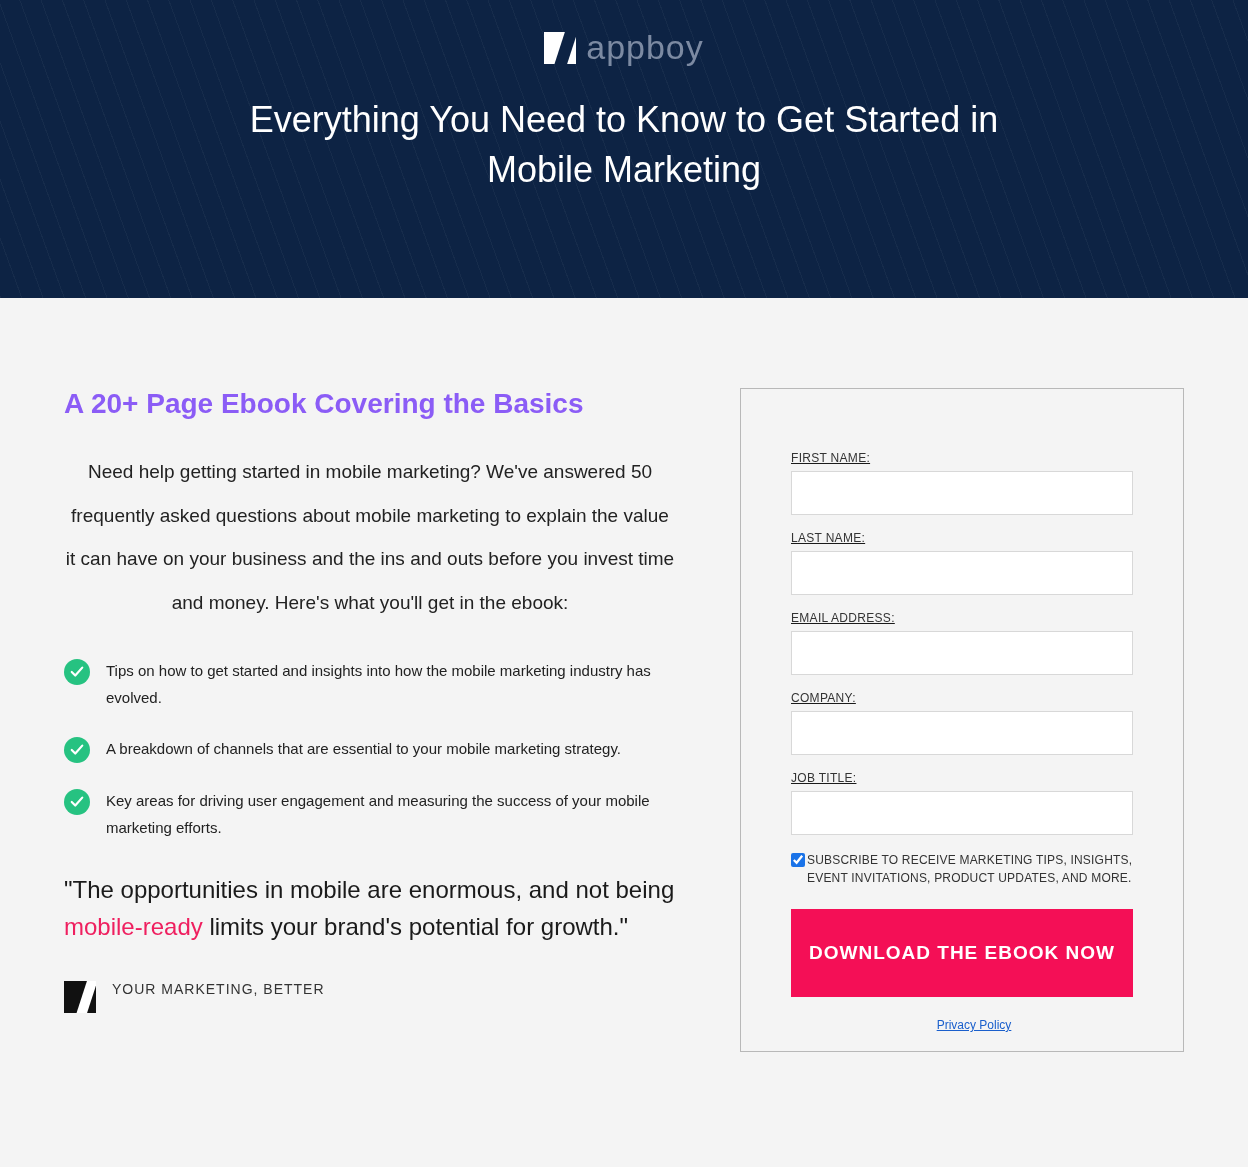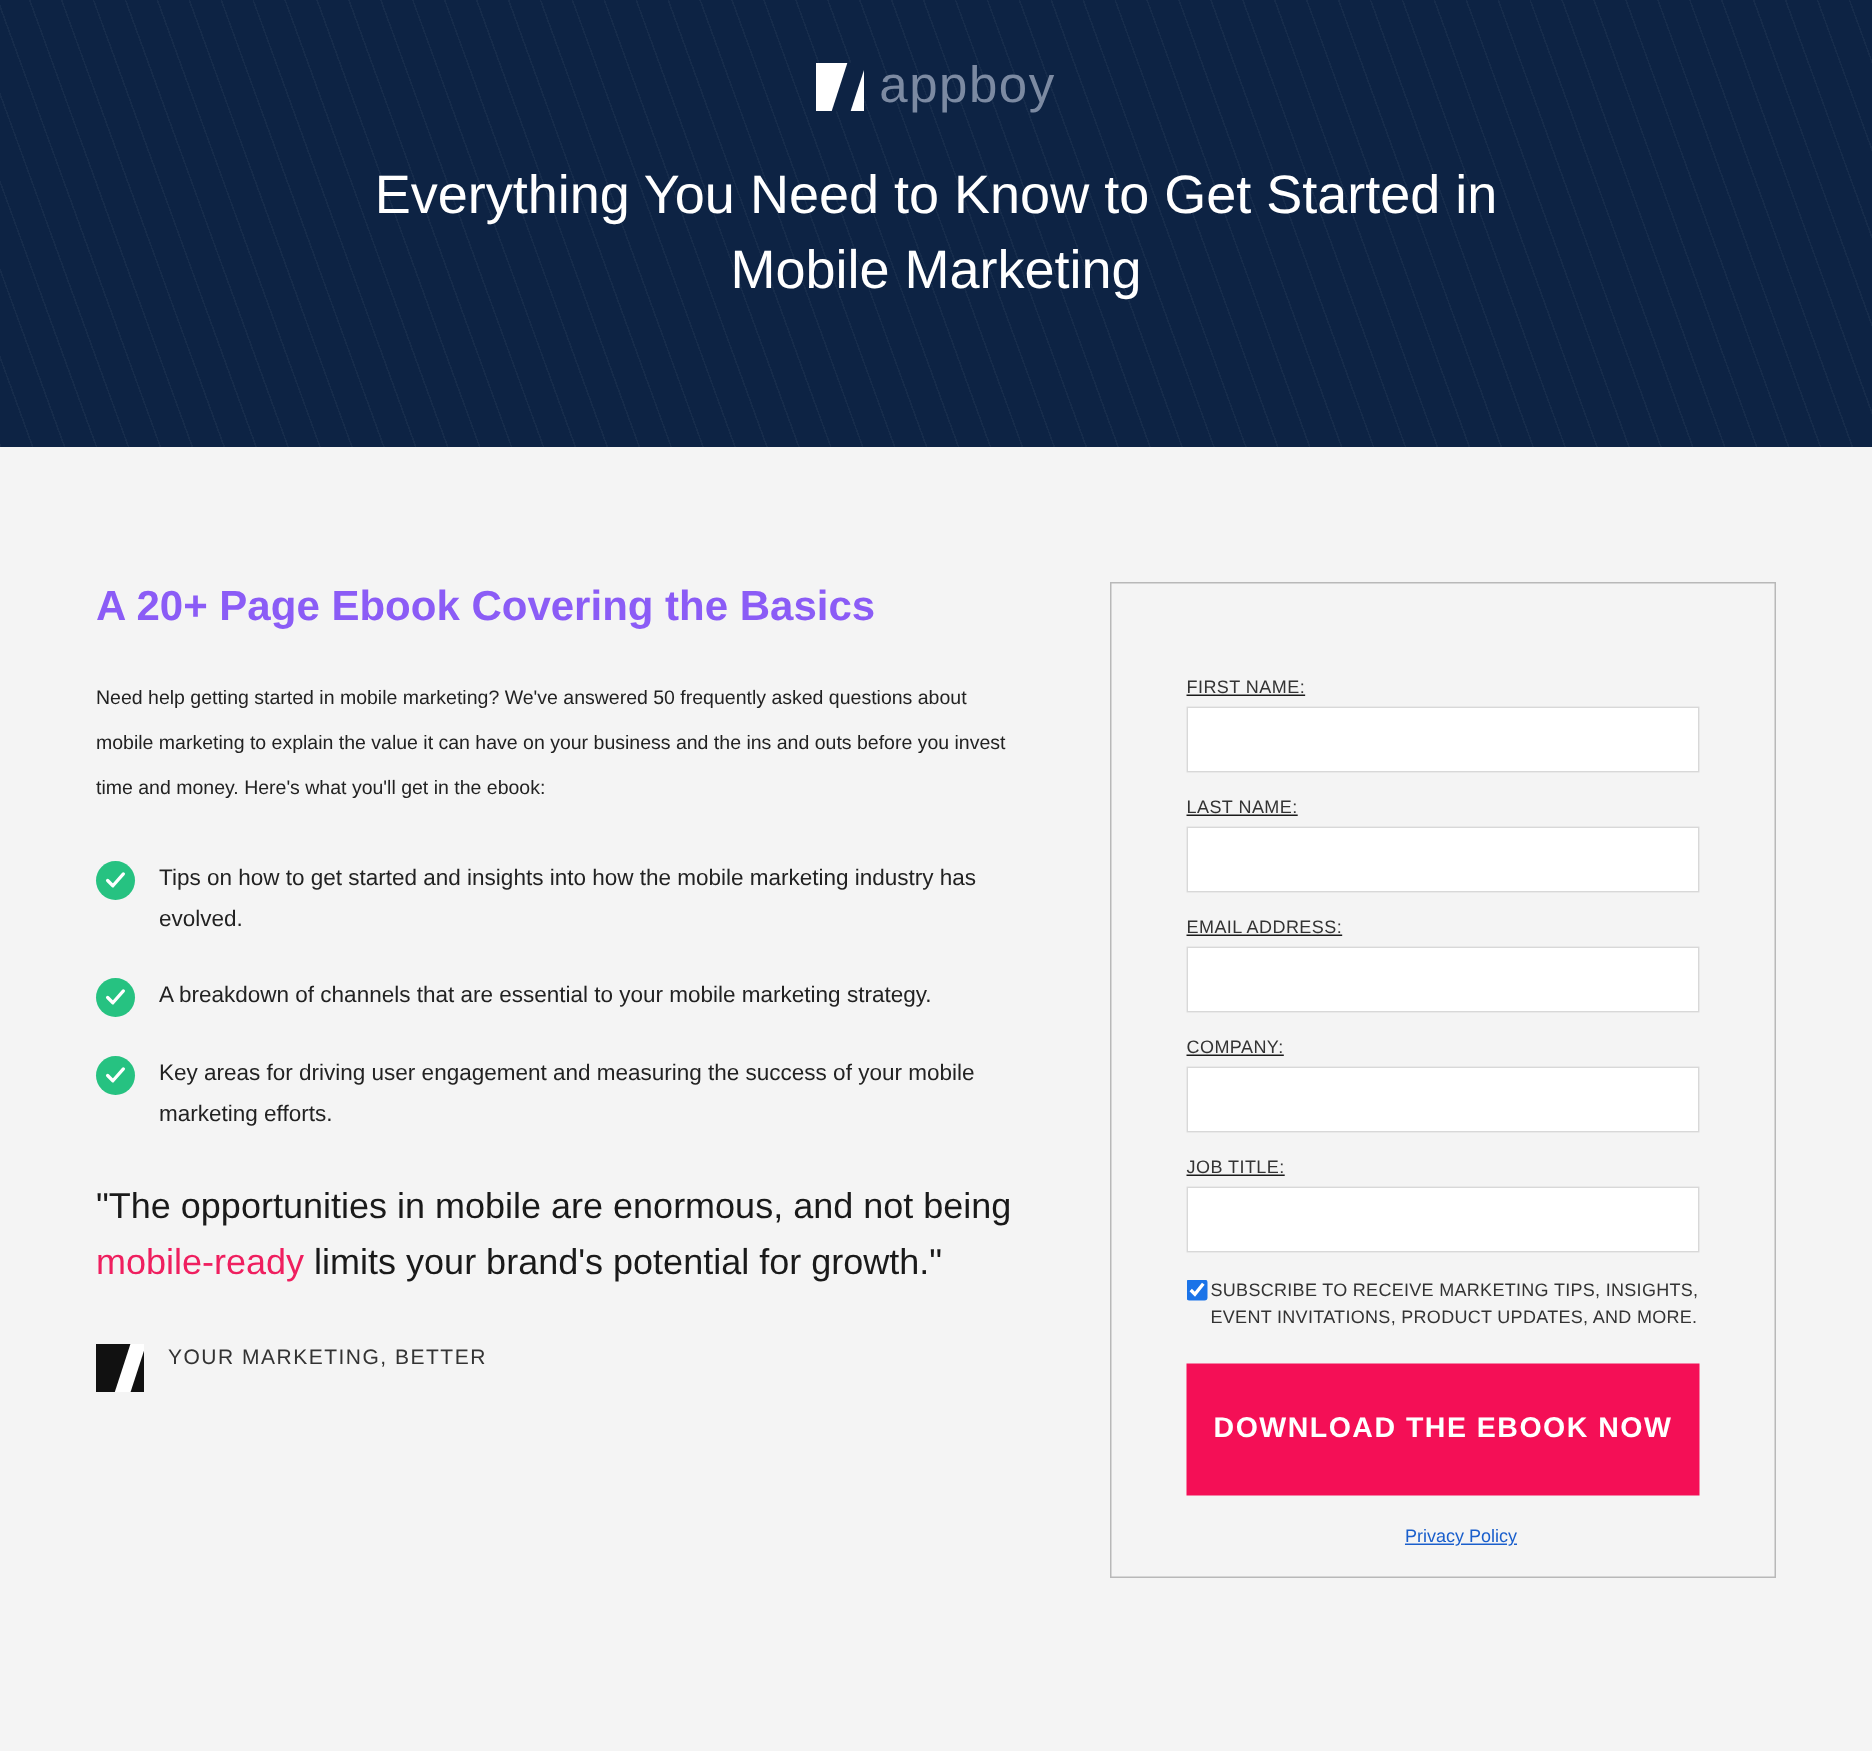--- a/index.html
+++ b/index.html
@@ -10,42 +10,42 @@
     width: 1248px;
   }
   .hero {
     background-color: #0d2344;
     background-image: repeating-linear-gradient(70deg, rgba(255,255,255,0.04) 0px, rgba(255,255,255,0.04) 1px, transparent 1px, transparent 20px);
     height: 298px;
     display: flex;
     flex-direction: column;
     align-items: center;
     justify-content: flex-start;
-    padding-top: 38px;
+    padding-top: 28px;
   }
   .logo { display: flex; align-items: center; gap: 10px; margin-bottom: 28px; }
   .logo-mark {
     width: 32px; height: 32px; background: #fff; position: relative; overflow: hidden;
   }
   .logo-mark::after {
     content: ""; position: absolute; width: 12px; height: 40px; background: #0d2344;
     transform: rotate(18deg); left: 16px; top: -4px;
   }
   .logo-text {
     font-size: 34px; font-weight: 200; color: #7c8aa2; letter-spacing: 1px;
   }
   .hero-title {
     color: #fff; font-size: 36px; font-weight: 400; text-align: center; line-height: 1.4; max-width: 800px;
   }
   .main {
     display: flex; gap: 64px; padding: 90px 64px 60px 64px; align-items: flex-start;
   }
   .left { flex: 1; }
   .left-title { font-size: 28px; font-weight: 700; color: #8b5cf6; margin-bottom: 30px; }
-  .left-intro { font-size: 13px; line-height: 2.3; color: #222; margin-bottom: 32px; }
+  .left-intro { font-size: 19px; line-height: 2.3; color: #222; margin-bottom: 32px; text-align: center; }
   .bullets { list-style: none; margin-bottom: 30px; }
   .bullets li { display: flex; align-items: flex-start; gap: 16px; margin-bottom: 24px; }
   .check-icon {
     flex: 0 0 26px; width: 26px; height: 26px; border-radius: 50%; background: #26c281;
     display: flex; align-items: center; justify-content: center; margin-top: 2px;
   }
   .check-icon svg { width: 14px; height: 14px; }
   .bullet-text { font-size: 15px; line-height: 1.8; color: #222; }
   .quote { font-size: 24px; line-height: 1.55; color: #1a1a1a; margin-bottom: 36px; font-weight: 400; }
   .quote .highlight { color: #ef1f5f; }

